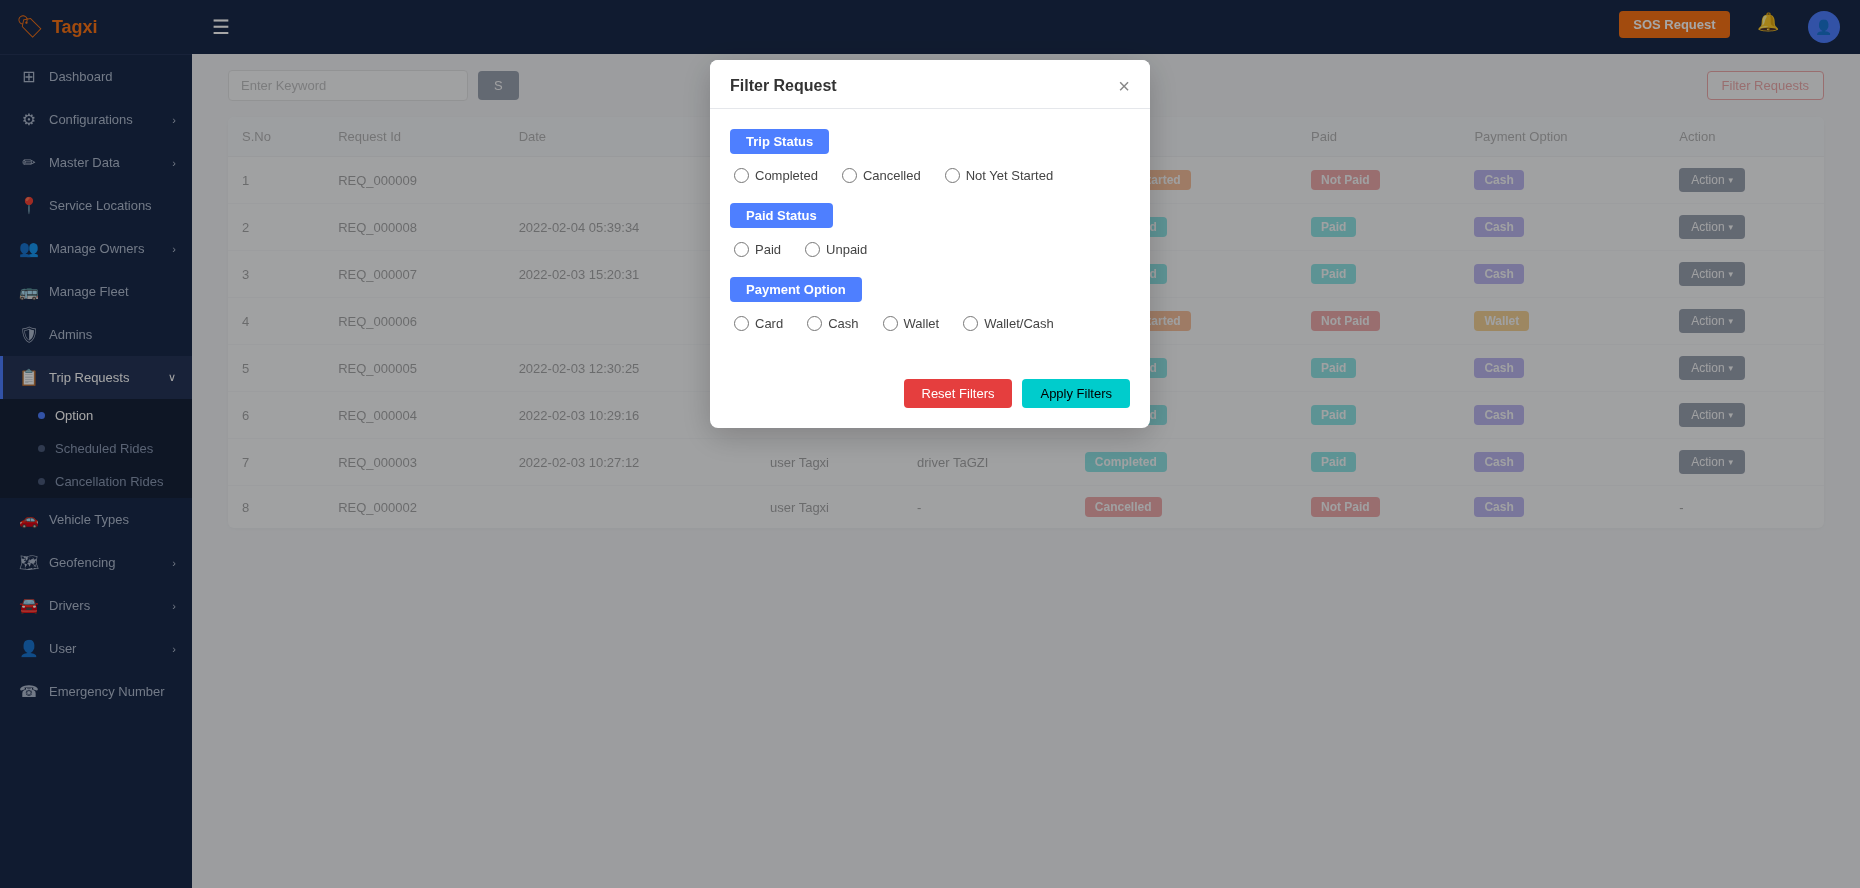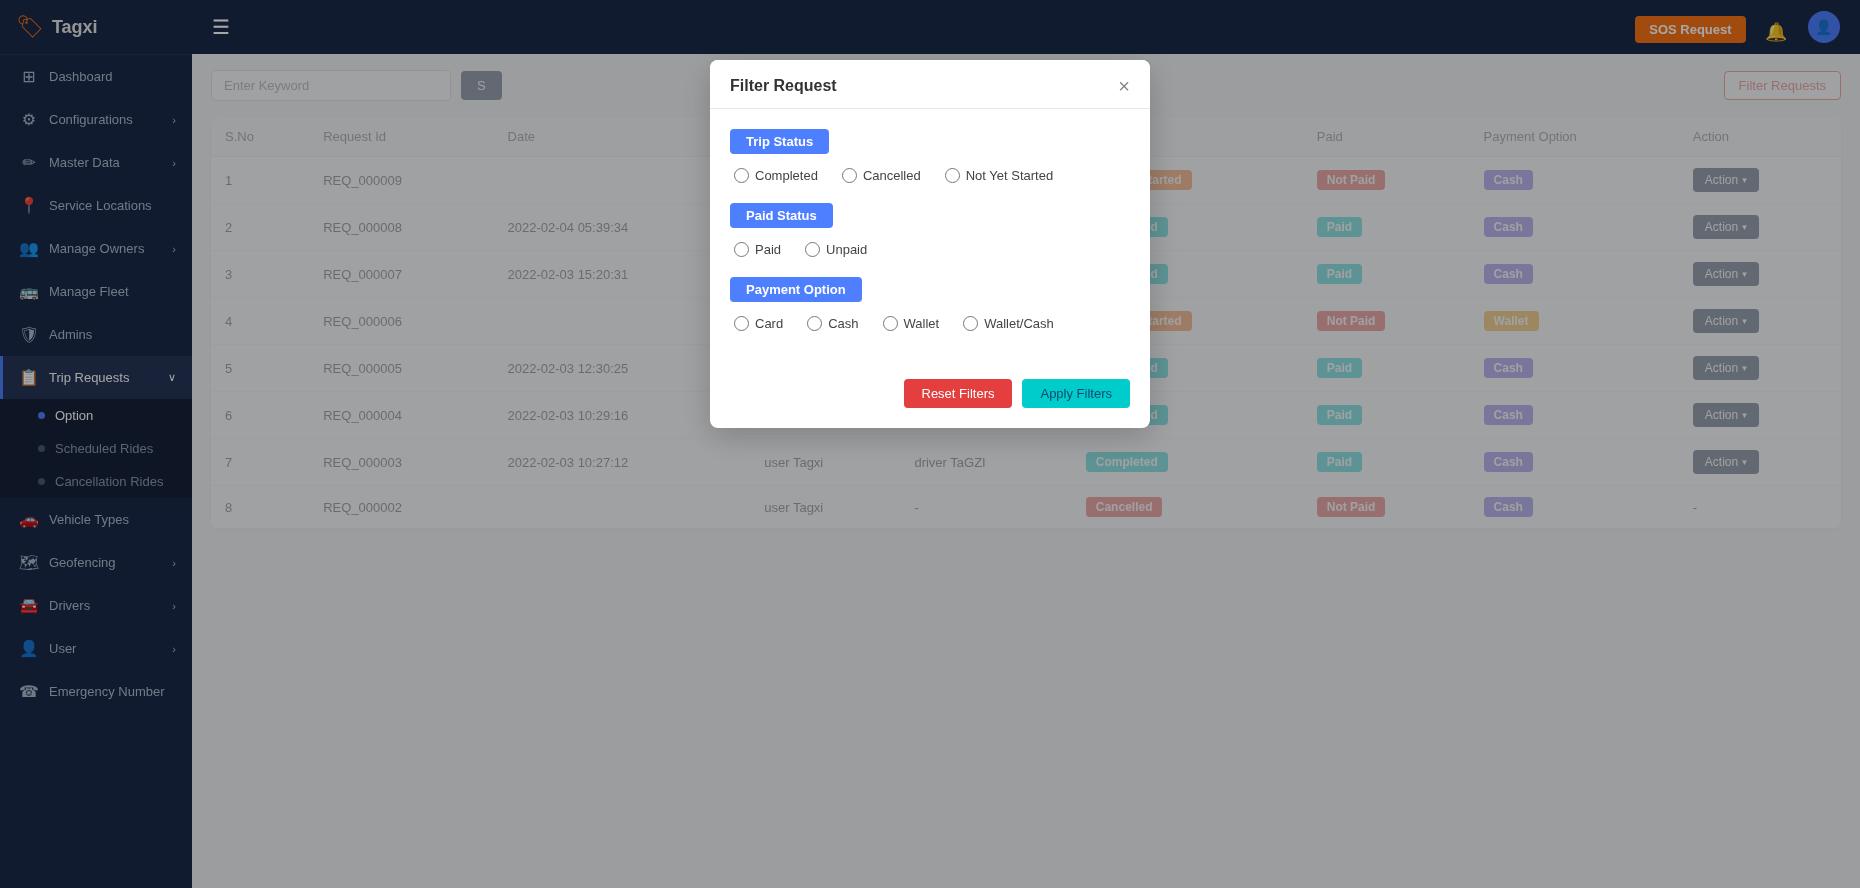--- a/index.html
+++ b/index.html
@@ -16,21 +16,21 @@
       height: 100%;
       overflow-y: auto;
     }
     .sidebar-logo {
       display: flex; align-items: center; gap: 8px;
       padding: 14px 16px;
       background: #1a2a4a;
       border-bottom: 1px solid #253558;
     }
     .logo-icon { color: #f97316; font-size: 22px; }
-    .logo-text { color: #e5e5e5; font-size: 18px; font-weight: bold; }
+    .logo-text { color: #f97316; font-size: 18px; font-weight: bold; }
 
     .sidebar-item {
       display: flex; align-items: center; gap: 10px;
       padding: 12px 16px;
       cursor: pointer;
       color: #b0bcd0;
       font-size: 13px;
       border-left: 3px solid transparent;
       position: relative;
     }
@@ -51,30 +51,30 @@
     .main { flex: 1; display: flex; flex-direction: column; overflow: hidden; }
 
     
     .topnav {
       background: #1a2a4a;
       height: 54px;
       display: flex; align-items: center; padding: 0 20px;
       gap: 16px;
     }
     .topnav-hamburger { color: #fff; font-size: 20px; cursor: pointer; }
-    .topnav-right { margin-left: auto; display: flex; align-items: flex-end; gap: 20px; padding-left: 28px; }
+    .topnav-right { margin-left: auto; display: flex; align-items: flex-start; gap: 28px; padding-left: 28px; }
     .sos-btn {
       background: #f97316; color: #fff; border: none;
       padding: 6px 14px; border-radius: 4px; font-size: 13px; cursor: pointer; font-weight: bold;
     }
     .topnav-icon { color: #b0bcd0; font-size: 18px; cursor: pointer; }
     .avatar { width: 32px; height: 32px; border-radius: 50%; background: #4e7fff; display: flex; align-items: center; justify-content: center; color: #fff; font-size: 14px; cursor: pointer; }
 
     
-    .content { flex: 1; padding: 16px 19px; overflow-y: auto; position: relative; }
+    .content { flex: 1; padding: 16px 36px; overflow-y: auto; position: relative; }
 
     .toolbar { display: flex; align-items: center; gap: 10px; margin-bottom: 16px; }
     .search-input {
       border: 1px solid #ccc; border-radius: 4px; padding: 7px 12px;
       font-size: 13px; width: 240px; outline: none;
     }
     .search-btn {
       background: #1a2a4a; color: #fff; border: none; padding: 7px 16px; border-radius: 4px; font-size: 13px; cursor: pointer;
     }
     .filter-btn {
@@ -137,21 +137,21 @@
     .radio-group {
       display: flex; flex-wrap: wrap; gap: 10px 24px; margin-bottom: 20px; margin-left: 4px;
     }
     .radio-label {
       display: flex; align-items: center; gap: 6px; font-size: 13px; color: #444; cursor: pointer;
     }
     .radio-label input[type=radio] { accent-color: #4e7fff; width: 15px; height: 15px; cursor: pointer; }
 
     .modal-footer { display: flex; justify-content: flex-end; gap: 10px; padding: 8px 20px 20px; }
     .reset-btn { background: #e53e3e; color: #fff; border: none; padding: 5px 18px; border-radius: 4px; font-size: 13px; cursor: pointer; font-weight: 500; }
-    .apply-btn { background: #0cc; color: #0c4a6e; border: none; padding: 7px 18px; border-radius: 4px; font-size: 13px; cursor: pointer; font-weight: 500; }
+    .apply-btn { background: #0cc; color: #000000; border: none; padding: 7px 18px; border-radius: 4px; font-size: 13px; cursor: pointer; font-weight: 500; }
 
     
     .dimmed { opacity: 0.4; pointer-events: none; }
   </style>
 </head>
 <body>
 
 <nav class="sidebar">
   <div class="sidebar-logo">
     <span class="logo-icon">🏷</span>

